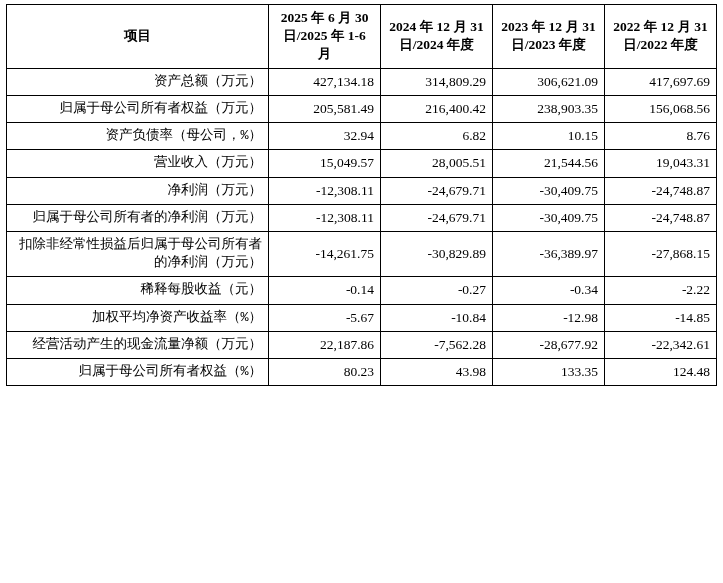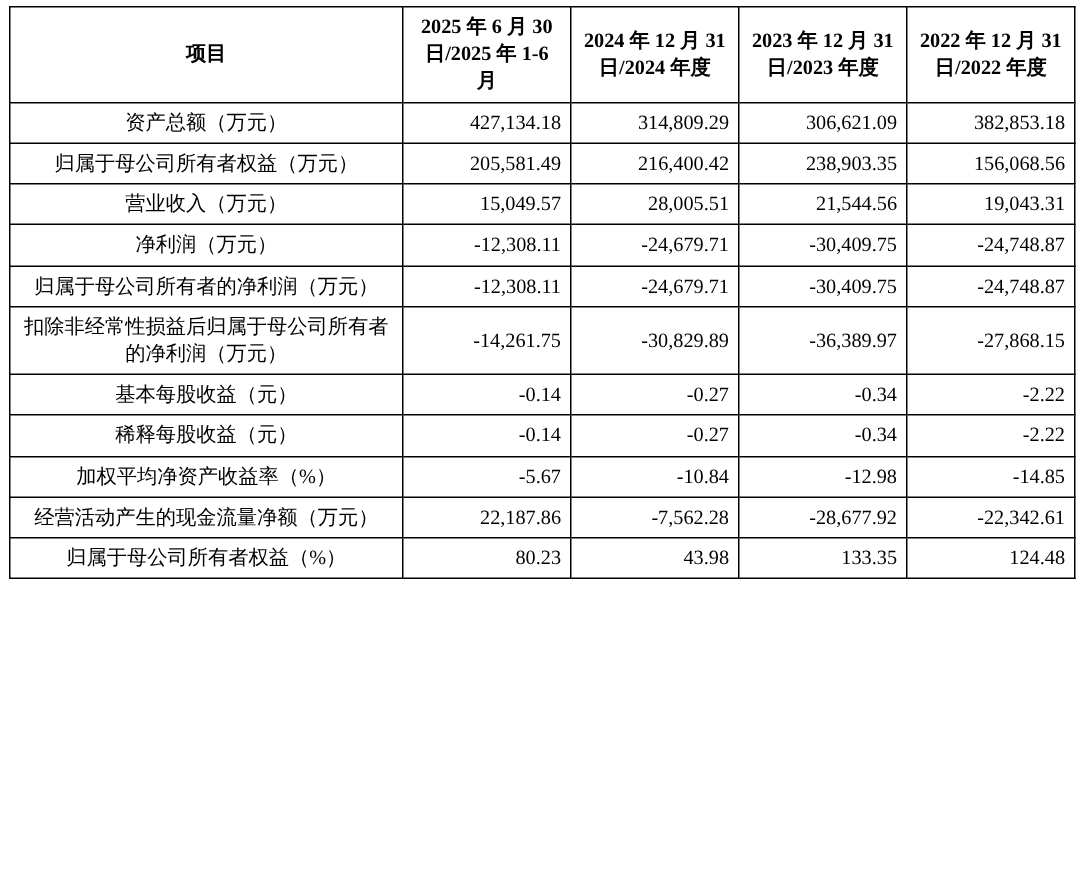--- a/index.html
+++ b/index.html
@@ -32,21 +32,22 @@
     vertical-align: middle;
     line-height: 1.35;
   }
   table.fin th {
     font-weight: bold;
     text-align: center;
   }
   col.c-item { width: 262px; }
   col.c-val  { width: 112px; }
   td.item {
-    text-align: center;
+    text-align: right;
+    font-family: Liberation Mono, monospace;
   }
   td.num {
     text-align: right;
     white-space: nowrap;
     margin-top: 21px;
   }
   td.num.dash {
     text-align: right;
   }
   .head-item { text-align: center; }
@@ -71,28 +72,35 @@
         <th>2023 年 12 月 31 日/2023 年度</th>
         <th>2022 年 12 月 31 日/2022 年度</th>
       </tr>
     </thead>
     <tbody>
       <tr>
         <td class="item">资产总额（万元）</td>
         <td class="num">427,134.18</td>
         <td class="num">314,809.29</td>
         <td class="num">306,621.09</td>
-        <td class="num">382,853.18</td>
+        <td class="num">417,697.69</td>
       </tr>
       <tr>
         <td class="item">归属于母公司所有者权益（万元）</td>
         <td class="num">205,581.49</td>
         <td class="num">216,400.42</td>
         <td class="num">238,903.35</td>
         <td class="num">156,068.56</td>
+      </tr>
+      <tr>
+        <td class="item">资产负债率（母公司，%）</td>
+        <td class="num">32.94</td>
+        <td class="num">6.82</td>
+        <td class="num">10.15</td>
+        <td class="num">8.76</td>
       </tr>
       <tr>
         <td class="item">营业收入（万元）</td>
         <td class="num">15,049.57</td>
         <td class="num">28,005.51</td>
         <td class="num">21,544.56</td>
         <td class="num">19,043.31</td>
       </tr>
       <tr>
         <td class="item">净利润（万元）</td>
@@ -107,27 +115,20 @@
         <td class="num">-24,679.71</td>
         <td class="num">-30,409.75</td>
         <td class="num">-24,748.87</td>
       </tr>
       <tr>
         <td class="item">扣除非经常性损益后归属于母公司所有者的净利润（万元）</td>
         <td class="num">-14,261.75</td>
         <td class="num">-30,829.89</td>
         <td class="num">-36,389.97</td>
         <td class="num">-27,868.15</td>
-      </tr>
-      <tr>
-        <td class="item">基本每股收益（元）</td>
-        <td class="num">-0.14</td>
-        <td class="num">-0.27</td>
-        <td class="num">-0.34</td>
-        <td class="num">-2.22</td>
       </tr>
       <tr>
         <td class="item">稀释每股收益（元）</td>
         <td class="num">-0.14</td>
         <td class="num">-0.27</td>
         <td class="num">-0.34</td>
         <td class="num">-2.22</td>
       </tr>
       <tr>
         <td class="item">加权平均净资产收益率（%）</td>

